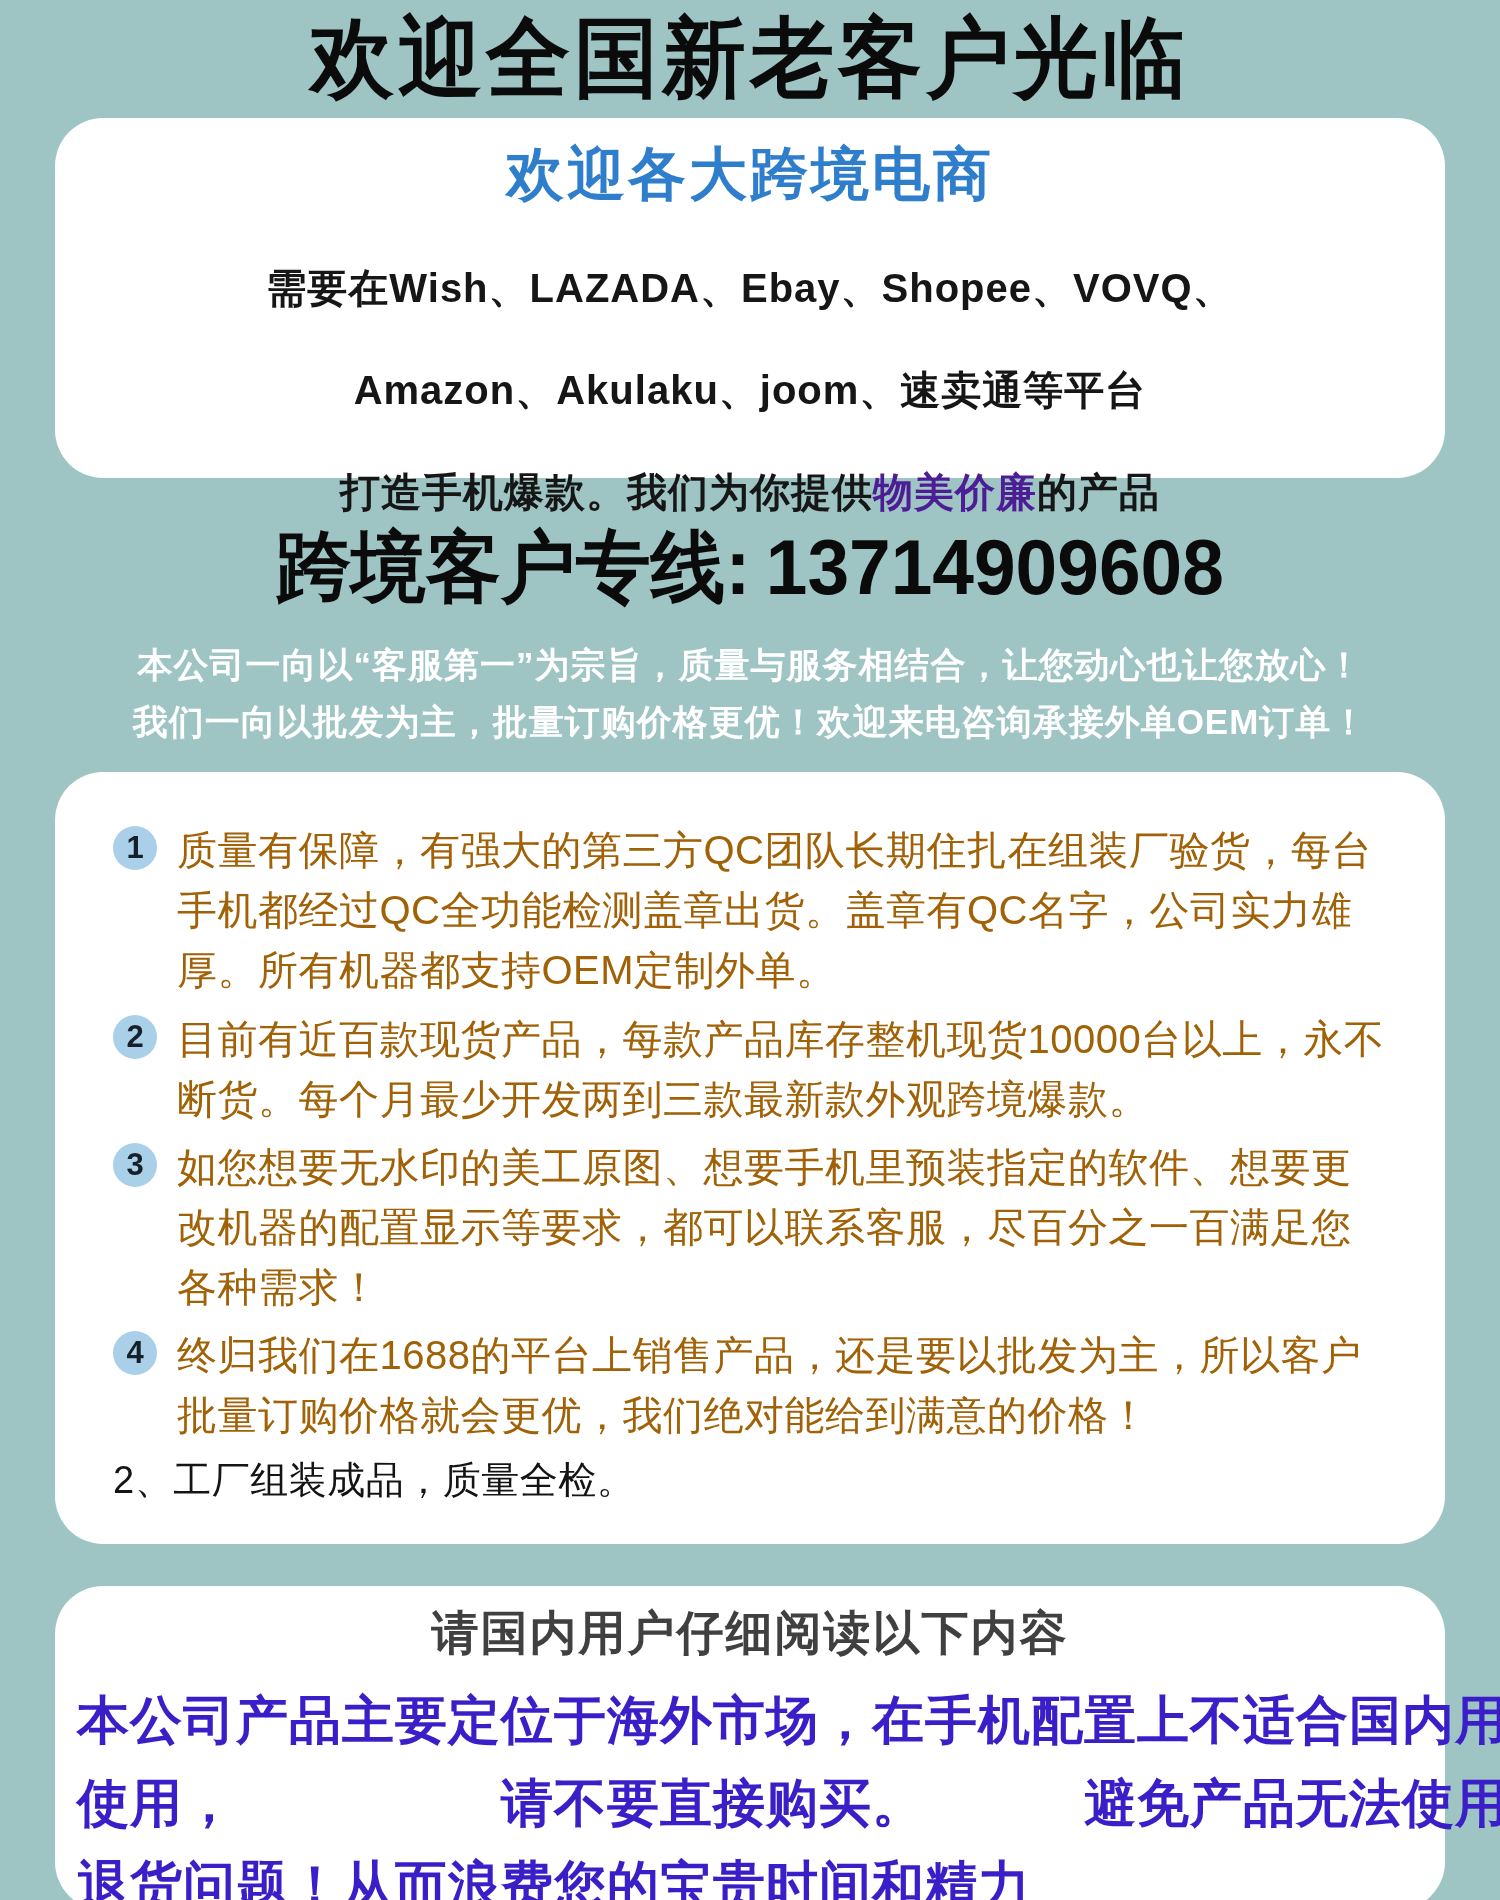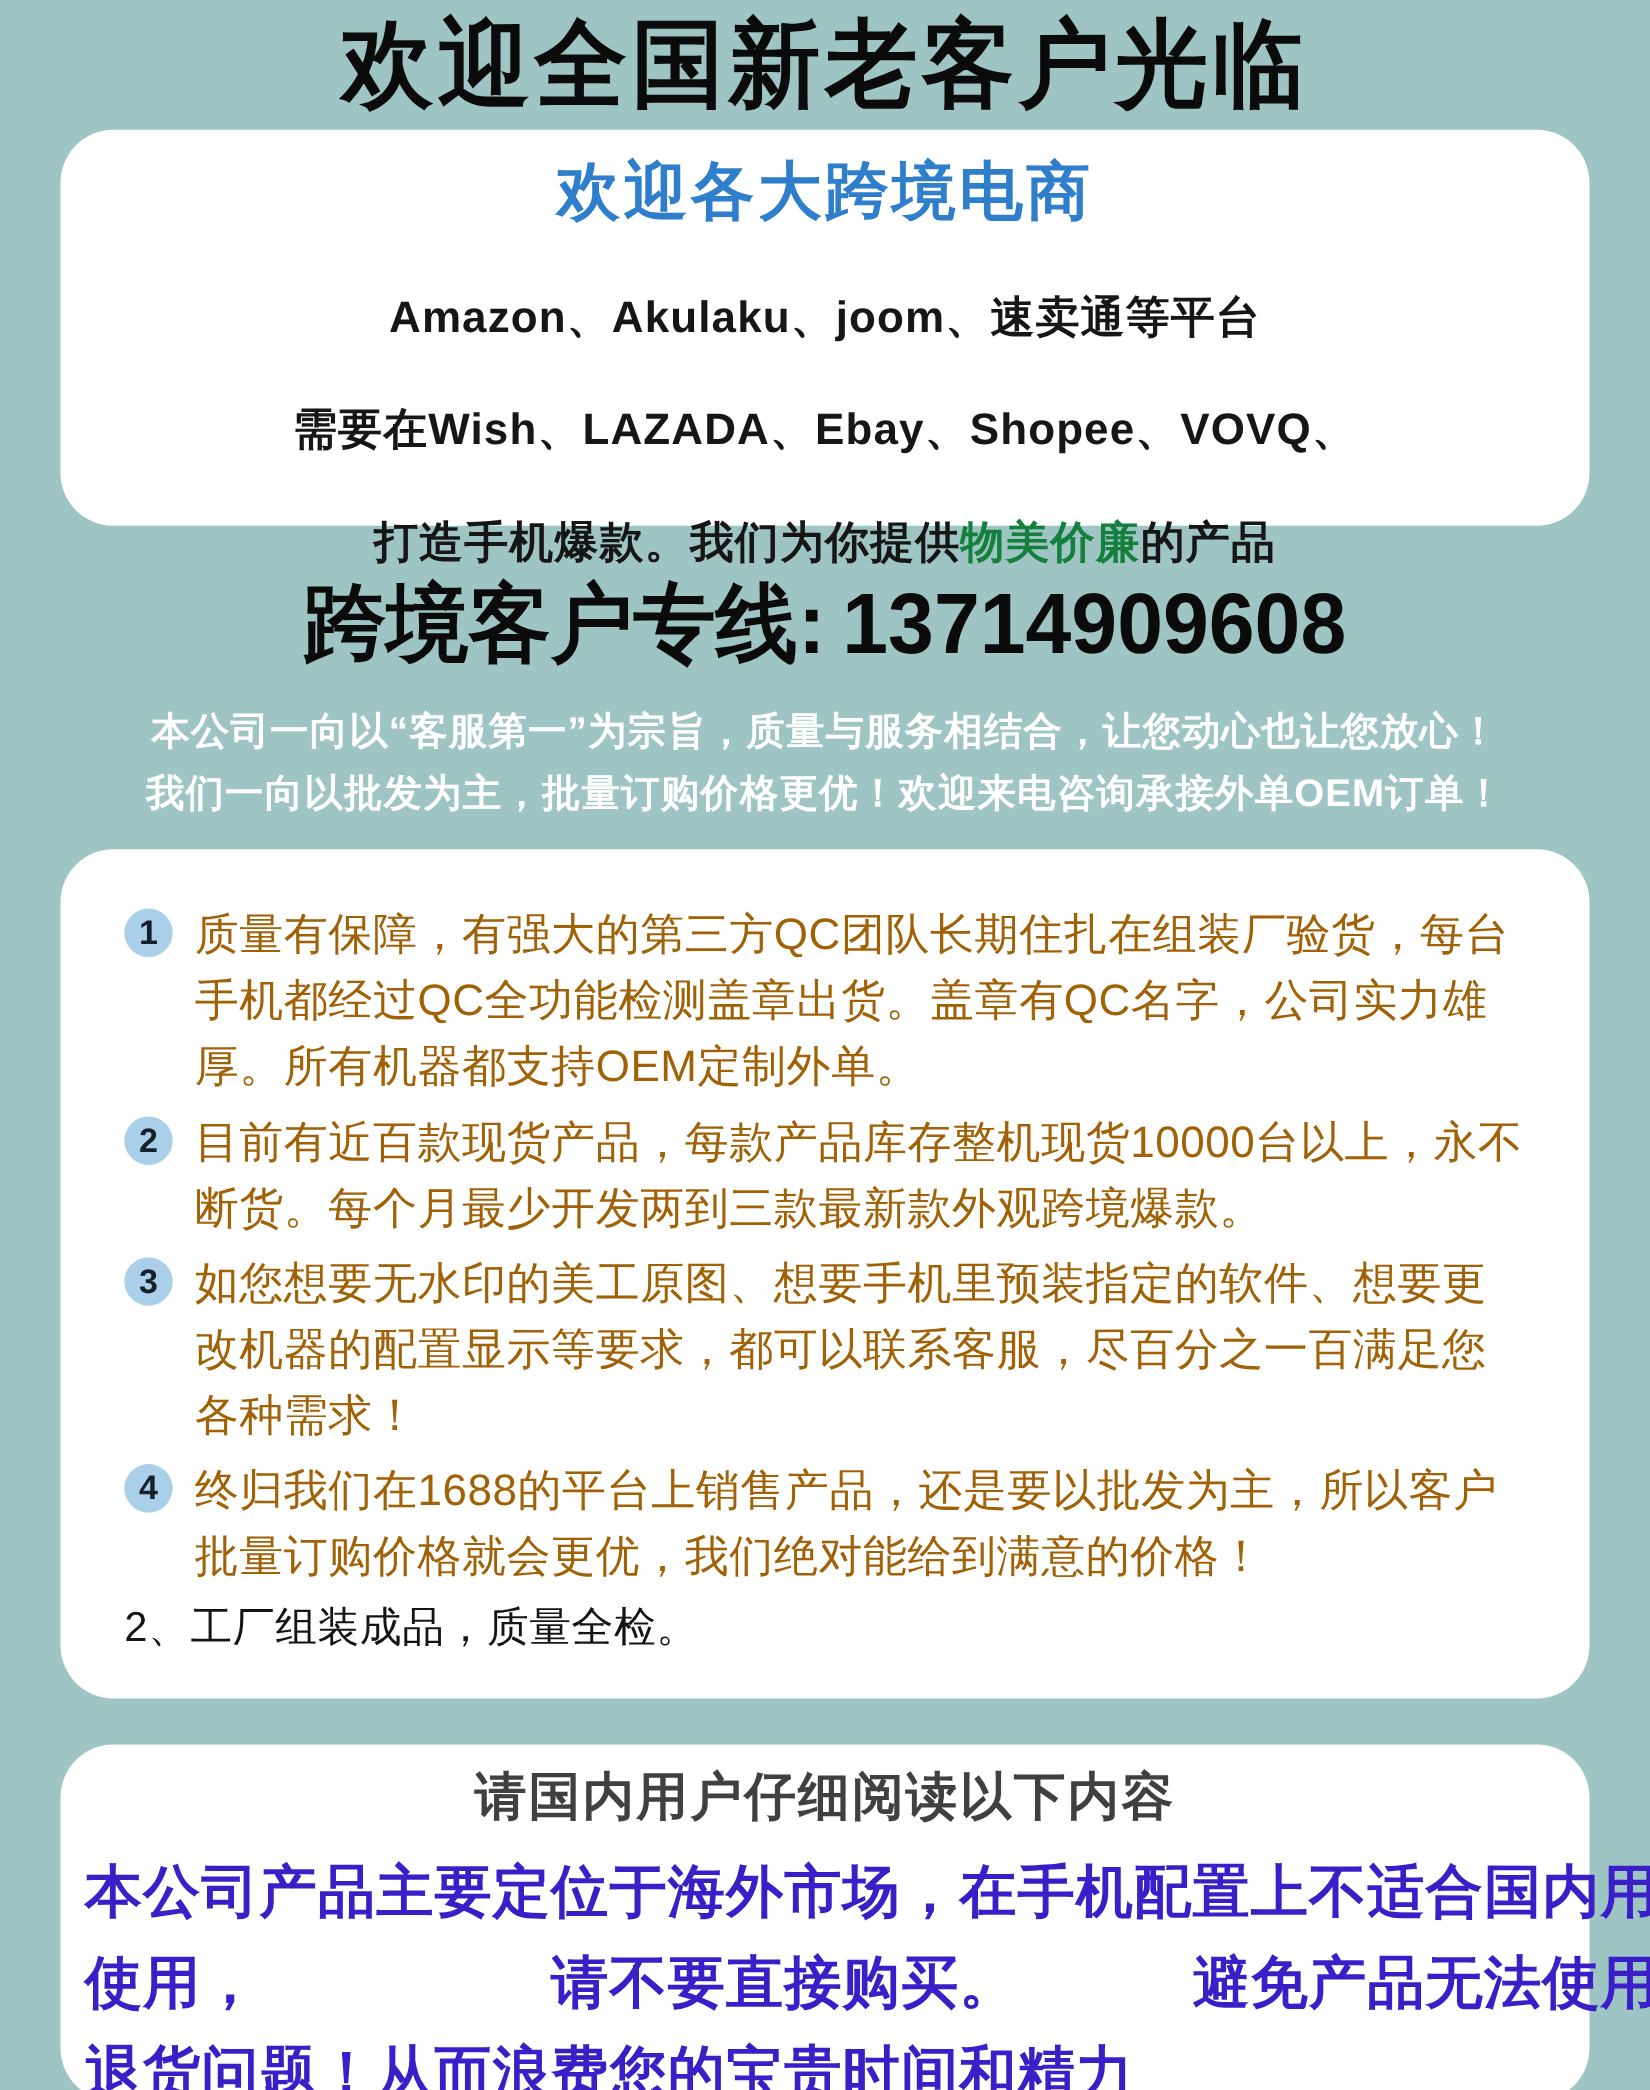--- a/index.html
+++ b/index.html
@@ -48,21 +48,21 @@
     color: #2e7ecb;
     letter-spacing: 3px;
   }
   .intro-line {
     font-size: 40px;
     font-weight: 600;
     color: #161616;
     letter-spacing: 1px;
   }
   .highlight-red {
-    color: #15803d;
+    color: #4c1d95;
   }
   .hotline {
     margin-top: 38px;
     text-align: center;
     font-size: 78px;
     font-weight: 900;
     color: #0b0b0b;
     transform: scaleX(0.96);
     letter-spacing: 0px;
     white-space: nowrap;
@@ -147,22 +147,22 @@
     white-space: nowrap;
   }
 </style>
 </head>
 <body>
 
 <div class="page-title">欢迎全国新老客户光临</div>
 
 <div class="card intro-card">
   <div class="intro-heading">欢迎各大跨境电商</div>
+  <div class="intro-line">需要在Wish、LAZADA、Ebay、Shopee、VOVQ、</div>
   <div class="intro-line">Amazon、Akulaku、joom、速卖通等平台</div>
-  <div class="intro-line">需要在Wish、LAZADA、Ebay、Shopee、VOVQ、</div>
   <div class="intro-line"><span>打造手机爆款。我们为你提供</span><span class="highlight-red">物美价廉</span><span>的产品</span></div>
 </div>
 
 <div class="hotline">
   <span>跨境客户专线:</span><span class="num">13714909608</span>
 </div>
 
 <div class="slogan">
   <div>本公司一向以“客服第一”为宗旨，质量与服务相结合，让您动心也让您放心！</div>
   <div>我们一向以批发为主，批量订购价格更优！欢迎来电咨询承接外单OEM订单！</div>

